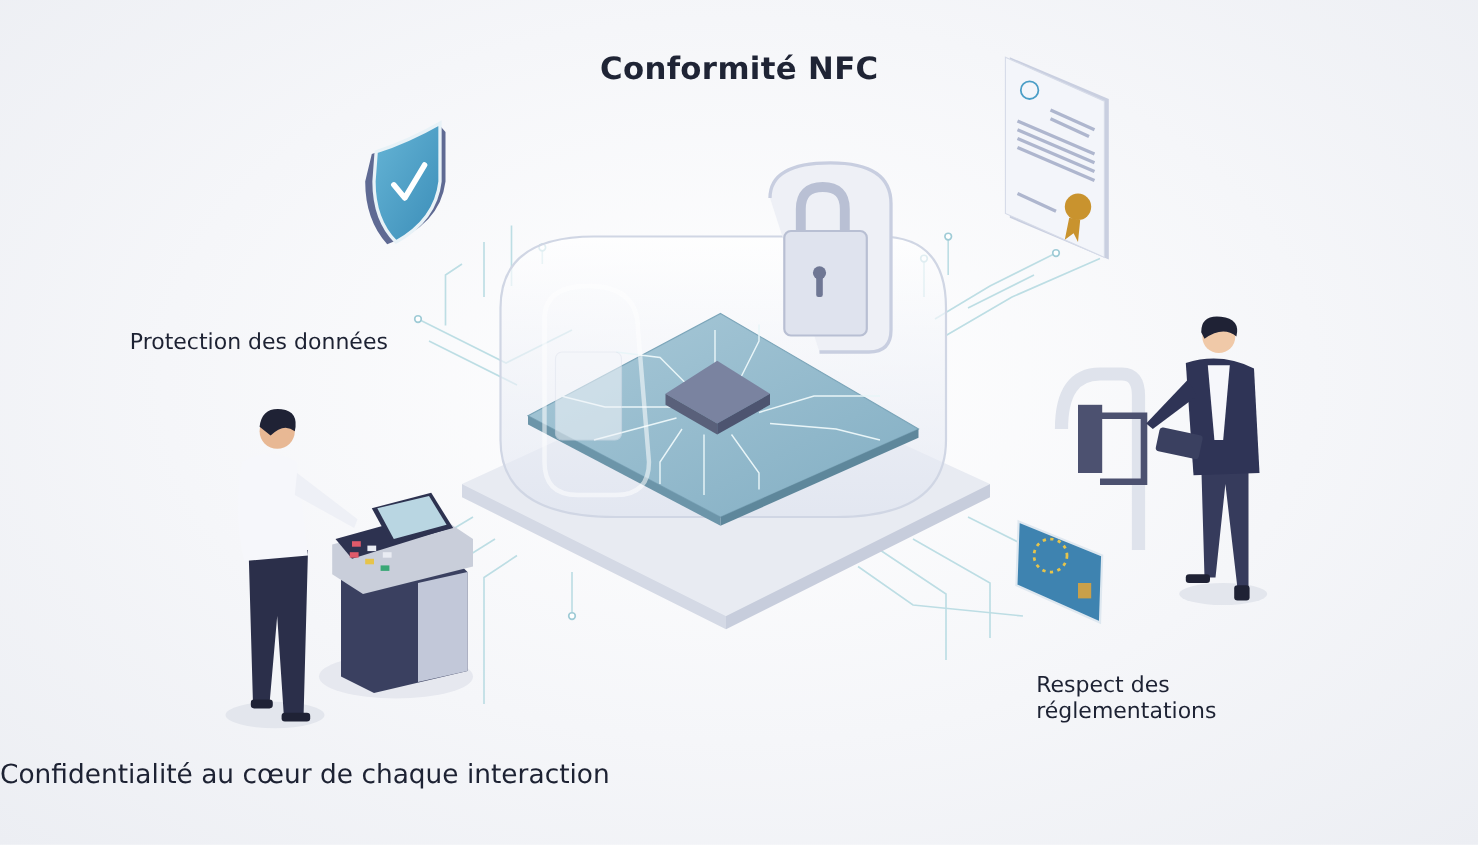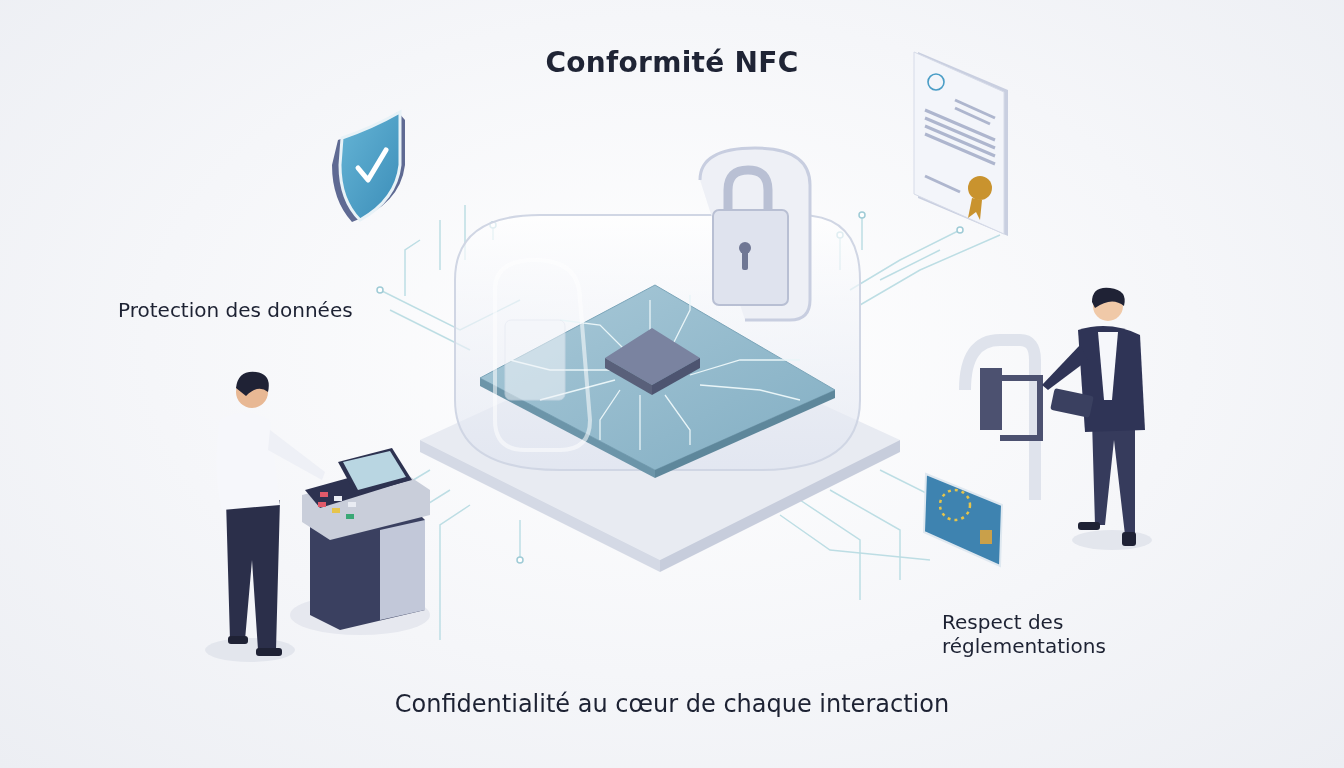--- a/index.html
+++ b/index.html
@@ -4,21 +4,21 @@
 <style>
   html, body { margin:0; padding:0; }
   body { width:1344px; height:768px; overflow:hidden; position:relative;
     background: radial-gradient(ellipse at 50% 45%, #ffffff 0%, #f5f6f9 55%, #eceef3 100%);
     font-family: "DejaVu Sans", "Liberation Sans", sans-serif; color:#1d2233; }
   .abs { position:absolute; }
   .title { left:0; right:0; top:46px; text-align:center; font-size:28px; font-weight:bold; color:#1f2435; letter-spacing:0.3px; }
   .label { font-size:20px; color:#1d2233; line-height:24px; }
   .lbl-protect { left:118px; top:258px;margin-top:40px; }
   .lbl-respect { left:942px; top:598px;margin-top:12px; }
-  .lbl-bottom { left:0; right:0; top:690px; text-align:center; font-size:24px; color:#1d2233; }
+  .lbl-bottom { left:0; right:0; top:690px; font-size:24px; color:#1d2233; }
   svg { position:absolute; left:0; top:0; }
 </style>
 </head>
 <body>
 
 <svg width="1344" height="768" viewBox="0 0 1344 768">
   <defs>
     <linearGradient id="glass" x1="0" y1="0" x2="0" y2="1">
       <stop offset="0" stop-color="#ffffff" stop-opacity="0.7"></stop>
       <stop offset="1" stop-color="#dfe4f0" stop-opacity="0.6"></stop>

